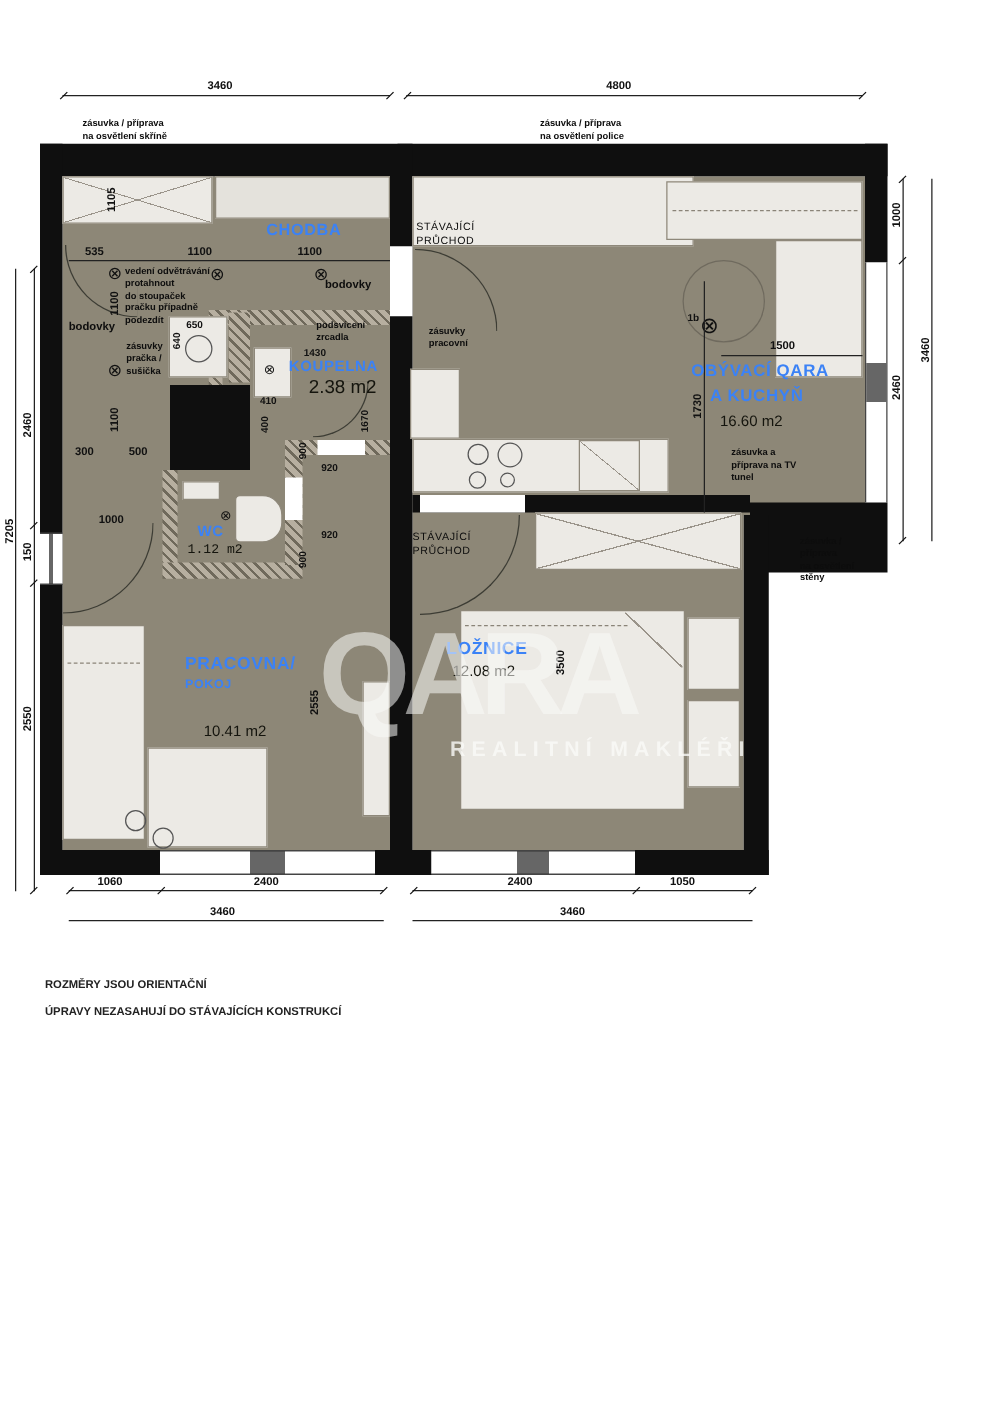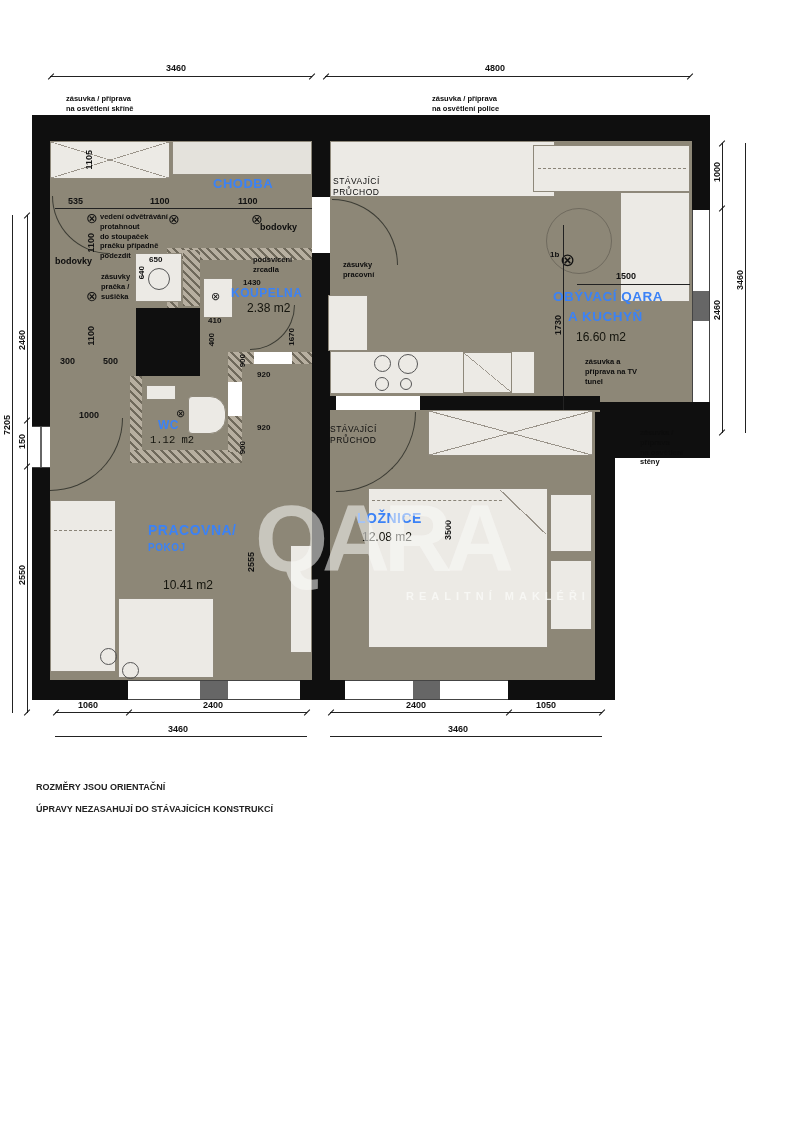--- a/index.html
+++ b/index.html
@@ -15,33 +15,33 @@
   .winv{position:absolute;background:linear-gradient(90deg,#fff 42%,#666 42%,#666 58%,#fff 58%);border-top:1px solid #444;border-bottom:1px solid #444;box-sizing:border-box;}
   .dimh{position:absolute;border-top:1px solid #222;height:0;}
   .dimv{position:absolute;border-left:1px solid #222;width:0;}
   .tick{position:absolute;width:8px;height:1px;background:#111;transform:rotate(-45deg);}
   .dlab{position:absolute;font-size:9px;font-weight:bold;white-space:nowrap;color:#111;}
   .vlab{position:absolute;font-size:9px;font-weight:bold;white-space:nowrap;color:#111;
         writing-mode:vertical-rl;transform:rotate(180deg);}
   .note{position:absolute;font-size:7.5px;font-weight:bold;line-height:1.3;white-space:pre-line;color:#0d0d0d;}
   .bignote{position:absolute;font-size:9px;font-weight:bold;line-height:1.55;white-space:pre-line;color:#222;}
   .rname{position:absolute;font-weight:bold;font-size:13px;letter-spacing:.5px;color:#3b82f6;white-space:nowrap;}
-  .rarea{position:absolute;font-size:12px;color:#14140d;white-space:nowrap;}
+  .rarea{position:absolute;font-size:15px;color:#14140d;white-space:nowrap;}
   .light{position:absolute;font-size:14px;line-height:1;color:#111;}
   .circ{position:absolute;border:1px solid #555;border-radius:50%;box-sizing:border-box;}
   .arc{position:absolute;box-sizing:border-box;}
   .xbox{position:absolute;background:
       linear-gradient(to top right,transparent 49.4%,#9a948a 49.4%,#9a948a 50.6%,transparent 50.6%),
       linear-gradient(to bottom right,transparent 49.4%,#9a948a 49.4%,#9a948a 50.6%,transparent 50.6%),#eceae5;
       border:1px solid #8e887a;box-sizing:border-box;}
   .dash{position:absolute;border-top:1px dashed #8a8478;height:0;}
   .wm{position:absolute;left:255px;top:492px;font-weight:bold;font-size:94px;letter-spacing:-6px;
       color:rgba(250,250,247,.55);line-height:1;}
-  .wm2{position:absolute;left:360px;top:590px;font-weight:bold;font-size:11px;letter-spacing:5px;
-      color:rgba(250,250,247,.8);white-space:nowrap;margin-left:46px;}
+  .wm2{position:absolute;left:360px;top:590px;font-weight:bold;font-size:17px;letter-spacing:5px;
+      color:rgba(250,250,247,.8);white-space:nowrap;}
 </style>
 </head>
 <body>
 
 <div id="page">
 
   <div class="room" style="left:50px;top:141px;width:262px;height:539px;"></div>
   <div class="room" style="left:330px;top:141px;width:362px;height:271px;"></div>
   <div class="room" style="left:330px;top:412px;width:265px;height:268px;"></div>
 

